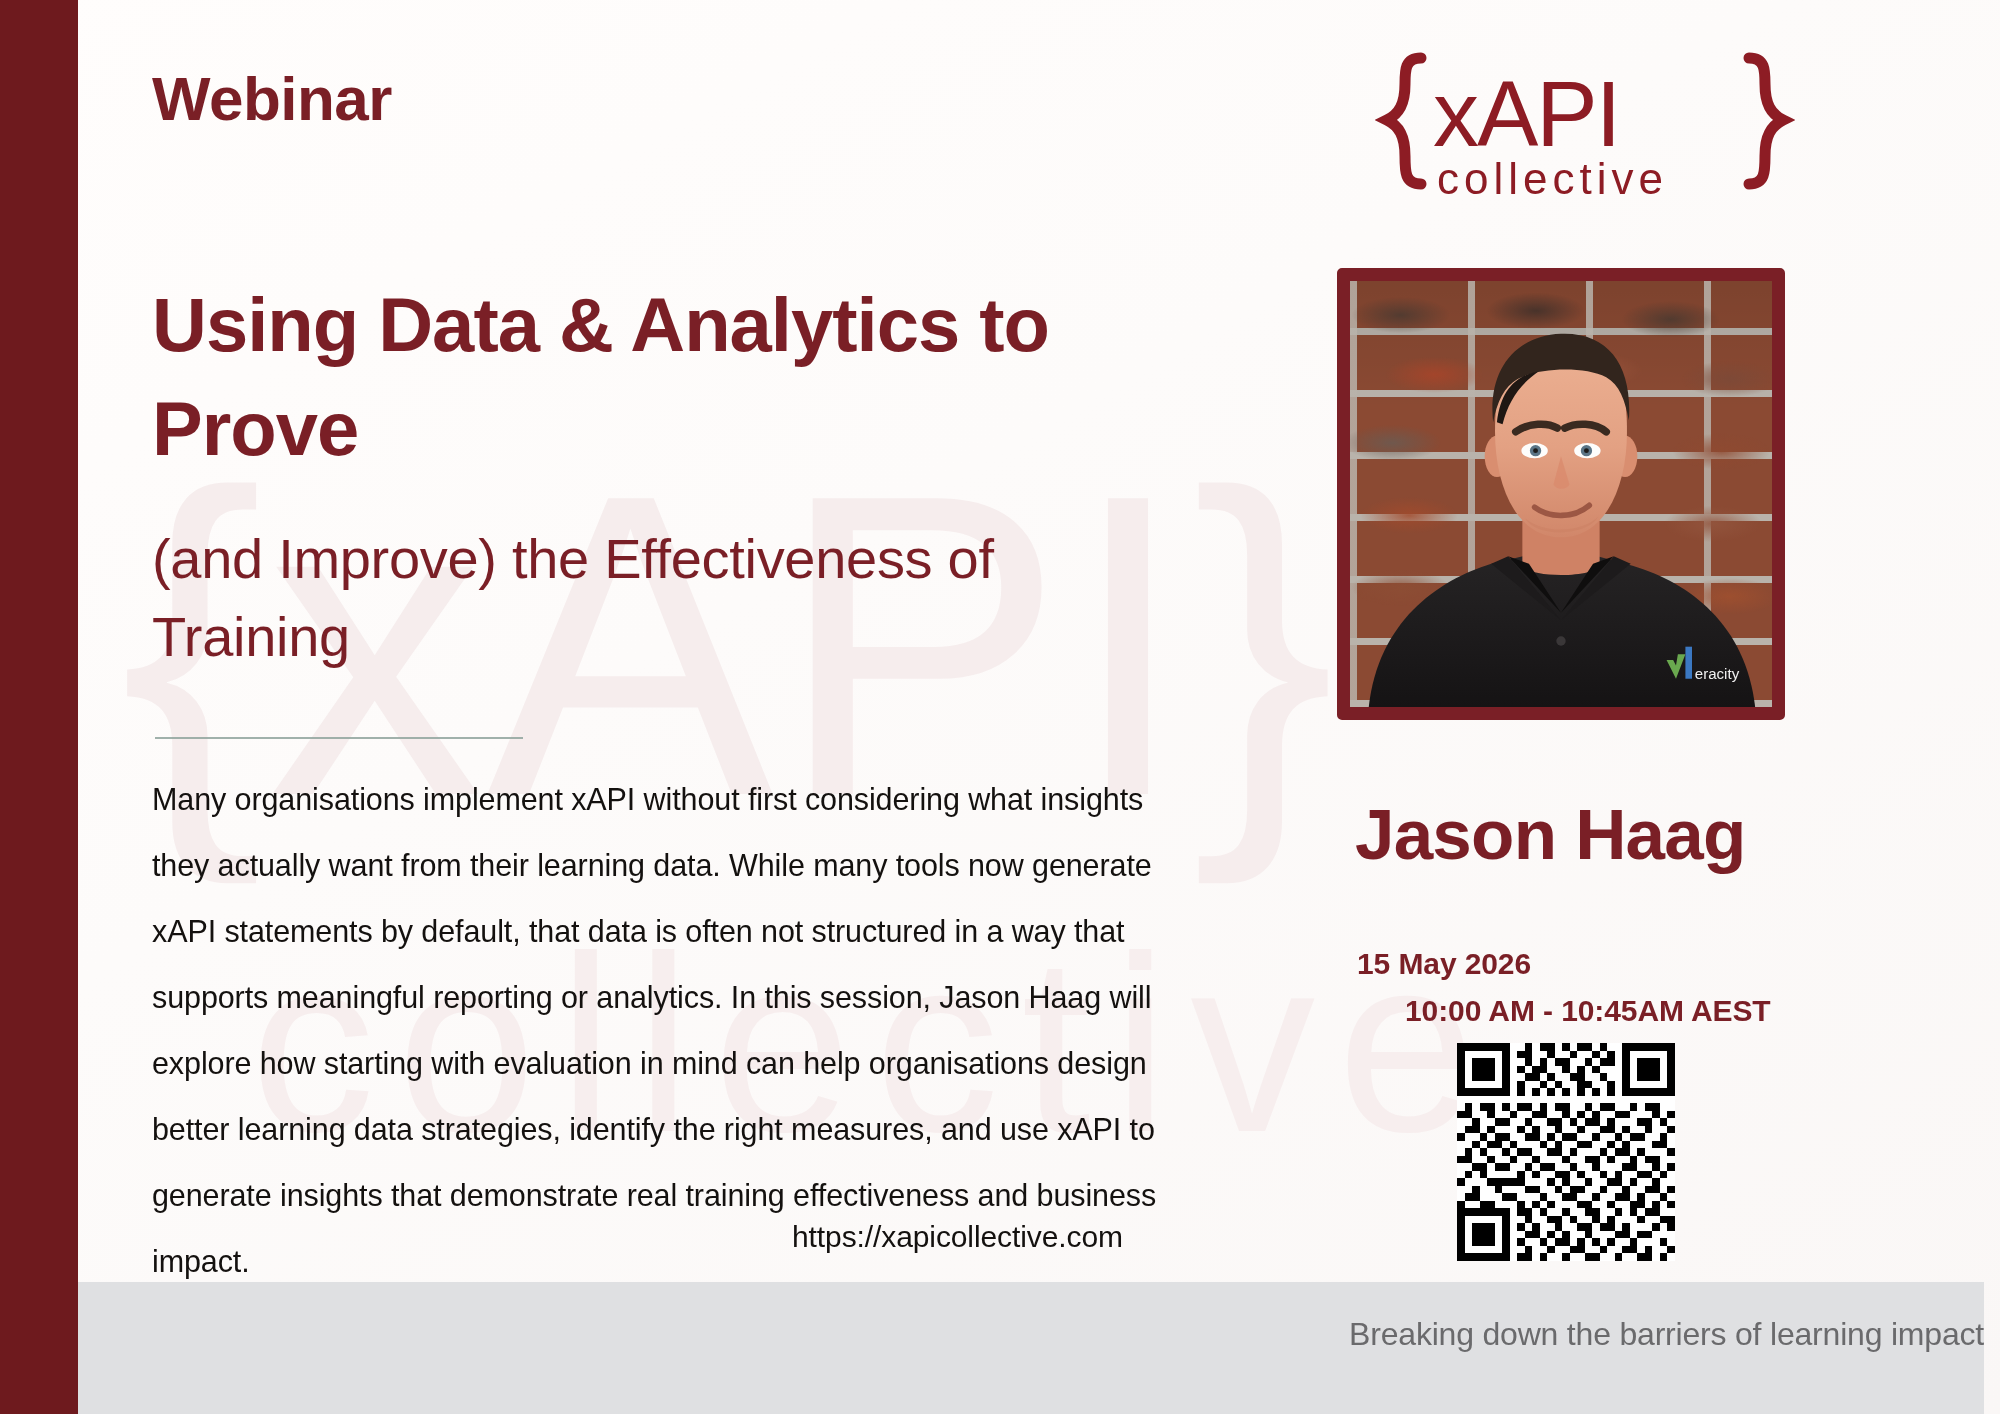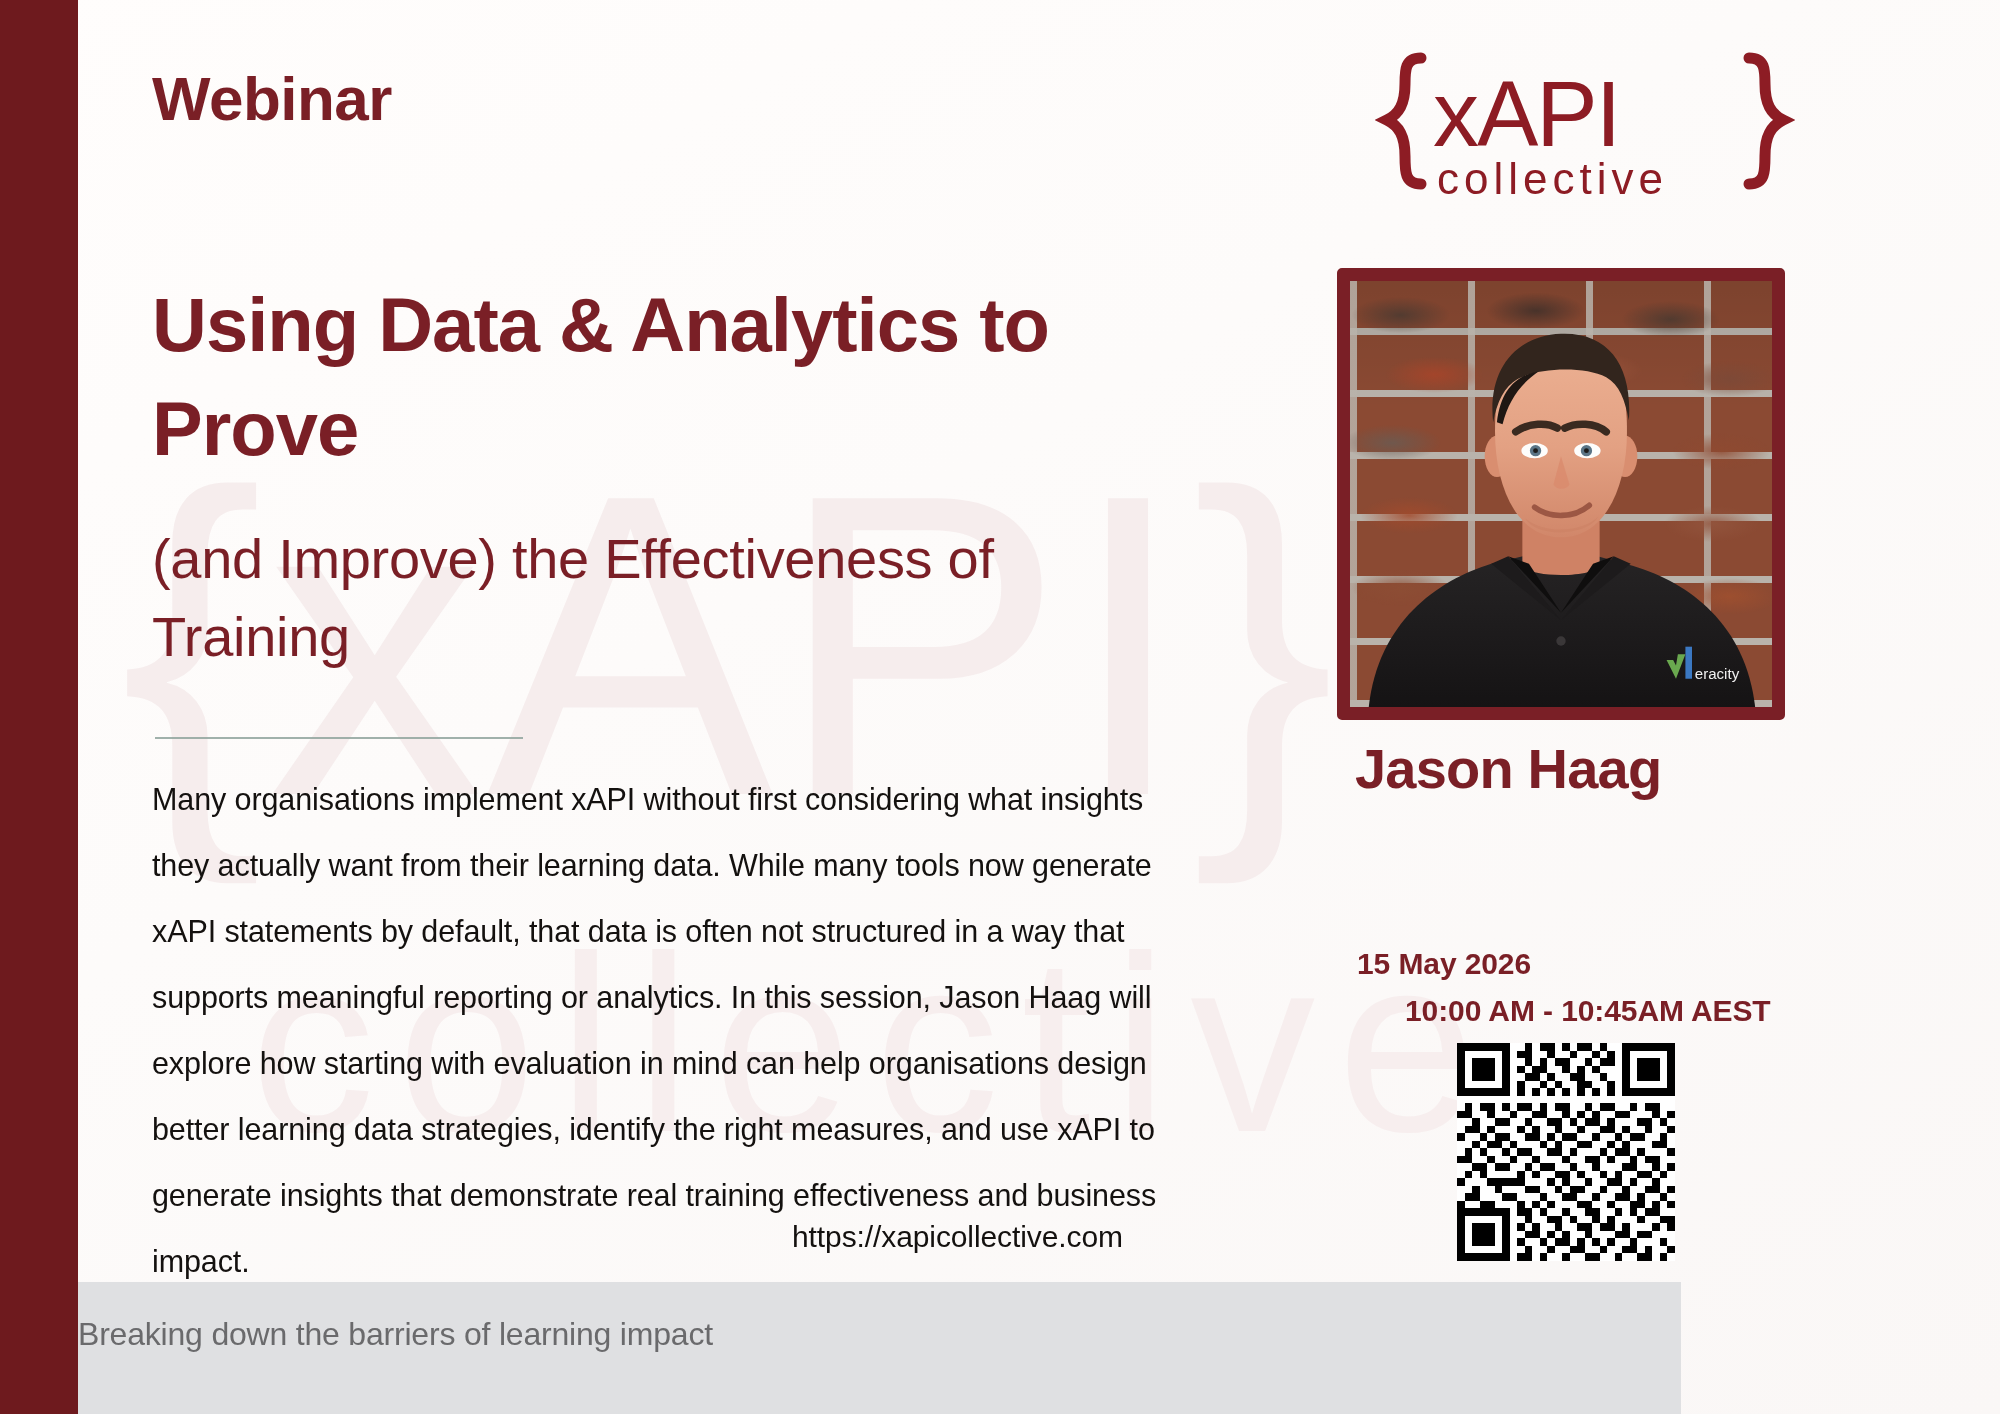--- a/index.html
+++ b/index.html
@@ -172,22 +172,22 @@
       radial-gradient(ellipse 70px 26px at 14% 55%, #a24b2d 0%, transparent 70%),
       radial-gradient(ellipse 70px 26px at 86% 57%, #93553e 0%, transparent 70%),
       radial-gradient(ellipse 70px 26px at 12% 72%, #8d4e35 0%, transparent 70%),
       radial-gradient(ellipse 70px 26px at 90% 74%, #a0502f 0%, transparent 70%);
     opacity: .85;
   }
   .person { position: absolute; left: 0; top: 0; width: 100%; height: 100%; }
 
   .speaker-name {
     position: absolute;
-    left: 25px; top: 736px;
-    font-size: 56px;
+    left: 25px; top: 794px;
+    font-size: 71px;
     font-weight: 700;
     color: #7A1F26;
     letter-spacing: -0.8px;
   }
   .speaker-role {
     position: absolute;
     left: 26px; top: 830px;
     width: 420px;
     font-size: 37px;
     line-height: 52px;
@@ -217,26 +217,26 @@
     position: absolute;
     left: 113px; top: 1043px;
     width: 246px; height: 218px;
   }
   .qr-wrap svg { display: block; width: 100%; height: 100%; }
 
   
   .footer-bar {
     position: absolute;
     left: 78px; top: 1282px;
-    width: 1603px; height: 132px;
+    width: 1906px; height: 132px;
     background: #dfe0e2;
     z-index: 4;
     display: flex;
     align-items: flex-start;
-    justify-content: flex-start;
+    justify-content: flex-end;
   }
   .footer-text {
     margin-top: 34px;
     font-size: 32px;
     color: #6a6a6c;
     letter-spacing: -0.2px;
     font-weight: 400;
   }
 </style>
 </head>

